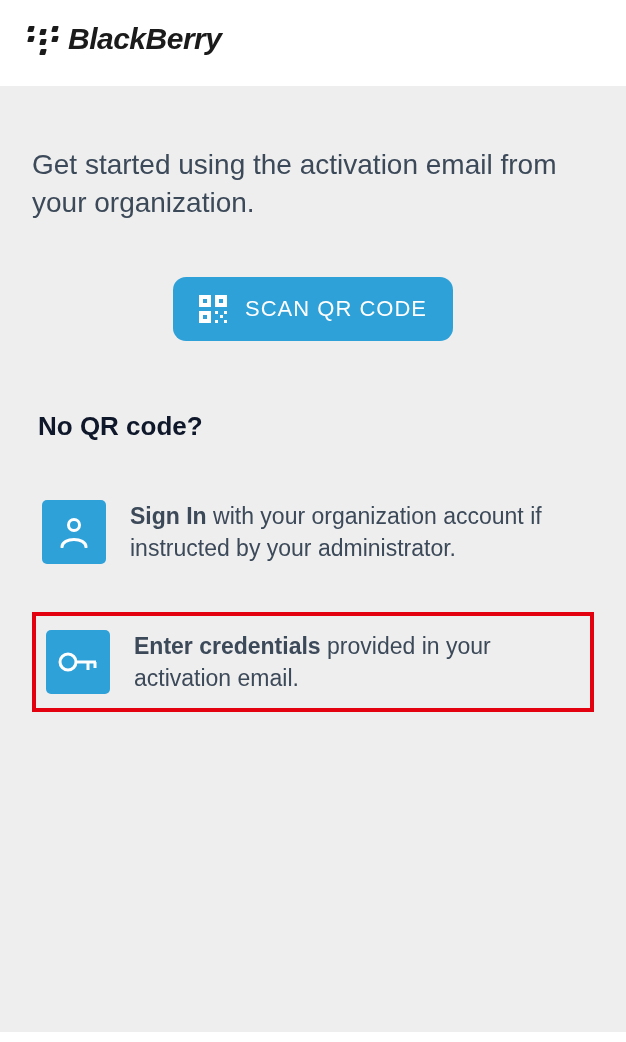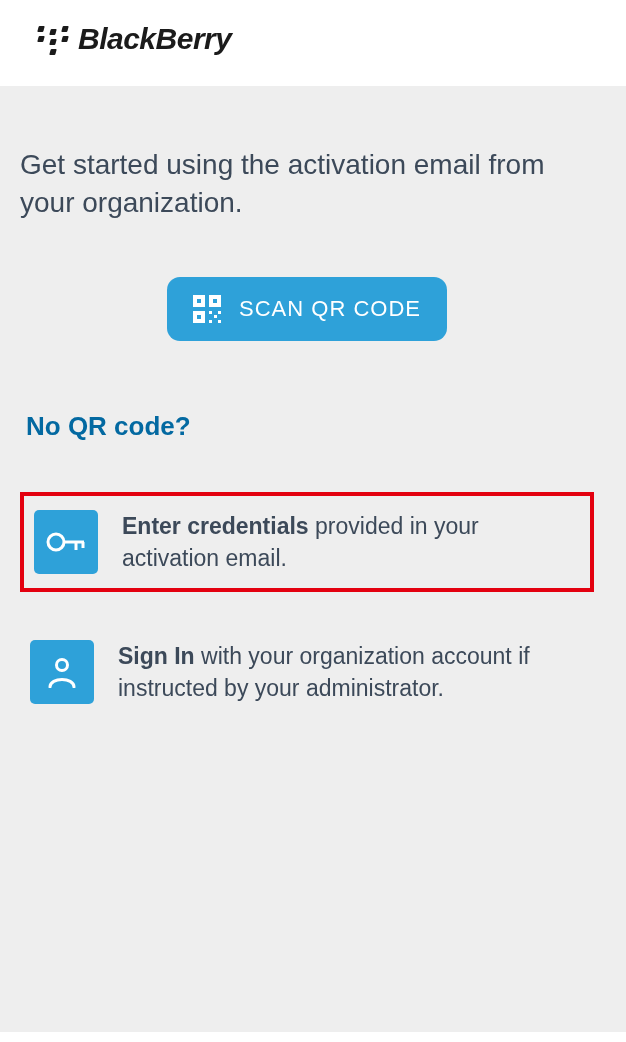--- a/index.html
+++ b/index.html
@@ -7,21 +7,21 @@
       width:626px;
       height:1042px;
       font-family:"Segoe UI","Helvetica Neue",Arial,sans-serif;
       background:#ffffff;
       color:#3c4959;
     }
     .header {
       display:flex;
       align-items:center;
       gap:10px;
-      padding:22px 30px 30px 38px;
+      padding:22px 30px 30px 28px;
       background:#ffffff;
     }
     .bb-logo-dots {
       display:grid;
       grid-template-columns:repeat(3,6px);
       grid-template-rows:repeat(3,6px);
       gap:4px 6px;
       align-content:center;
     }
     .bb-logo-dots span {
@@ -33,21 +33,21 @@
     .bb-logo-dots span.hidden { visibility:hidden; }
     .bb-wordmark {
       font-size:30px;
       font-weight:600;
       font-style:italic;
       color:#1b1b1b;
       letter-spacing:-0.5px;
     }
     .content {
       background:#eeeeee;
-      padding:60px 32px 0 20px;
+      padding:60px 32px 0 32px;
       height:calc(1042px - 96px);
     }
     .intro {
       font-size:28px;
       line-height:1.35;
       color:#3c4959;
       margin-bottom:55px;
       font-weight:400;
     }
     .scan-wrap { display:flex; justify-content:center; margin-bottom:70px; }
@@ -75,21 +75,21 @@
     .qr-icon .sq { background:#fff; border:2.5px solid #fff; position:relative; }
     .qr-icon .sq::after { content:""; position:absolute; inset:2px; background:#2ea1d9; }
     .qr-icon .dots {
       display:grid; grid-template-columns:repeat(3,3px); grid-template-rows:repeat(3,3px); gap:1.5px;
     }
     .qr-icon .dots i { background:#fff; }
     .qr-icon .dots i.off { background:transparent; }
     .sub-heading {
       font-size:26px;
       font-weight:700;
-      color:#0369a1;
+      color:#0f172a;
       margin:0 0 50px 6px;
     }
     .option {
       display:flex;
       align-items:center;
       gap:24px;
       padding:8px 10px;
       margin-bottom:40px;
     }
     .option.highlighted {
@@ -151,39 +151,39 @@
             <i class="off"></i>
             <i></i>
           </span>
       </span>
       <span>SCAN QR CODE</span>
     </button>
   </div>
 
   <h2 class="sub-heading">No QR code?</h2>
 
+  <div class="option">
+    <div class="tile">
+      <svg width="30" height="32" viewBox="0 0 30 32">
+        <circle cx="15" cy="9" r="5.5" fill="none" stroke="#ffffff" stroke-width="3"></circle>
+        <path d="M3 31 C3 21 27 21 27 31" fill="none" stroke="#ffffff" stroke-width="3" stroke-linecap="round"></path>
+      </svg>
+    </div>
+    <div class="opt-text">
+      <span class="strong">Sign In</span><span> with your organization account if instructed by your administrator.</span>
+    </div>
+  </div>
+
   <div class="option highlighted">
     <div class="tile">
       <svg width="40" height="24" viewBox="0 0 40 24">
         <circle cx="10" cy="12" r="8" fill="none" stroke="#ffffff" stroke-width="3"></circle>
         <line x1="18" y1="12" x2="38" y2="12" stroke="#ffffff" stroke-width="3"></line>
         <line x1="30" y1="12" x2="30" y2="20" stroke="#ffffff" stroke-width="3"></line>
         <line x1="37" y1="12" x2="37" y2="18" stroke="#ffffff" stroke-width="3"></line>
       </svg>
     </div>
     <div class="opt-text">
       <span class="strong">Enter credentials</span><span> provided in your activation email.</span>
     </div>
   </div>
 
-  <div class="option">
-    <div class="tile">
-      <svg width="30" height="32" viewBox="0 0 30 32">
-        <circle cx="15" cy="9" r="5.5" fill="none" stroke="#ffffff" stroke-width="3"></circle>
-        <path d="M3 31 C3 21 27 21 27 31" fill="none" stroke="#ffffff" stroke-width="3" stroke-linecap="round"></path>
-      </svg>
-    </div>
-    <div class="opt-text">
-      <span class="strong">Sign In</span><span> with your organization account if instructed by your administrator.</span>
-    </div>
-  </div>
-
 </div>
 
 </body></html>

